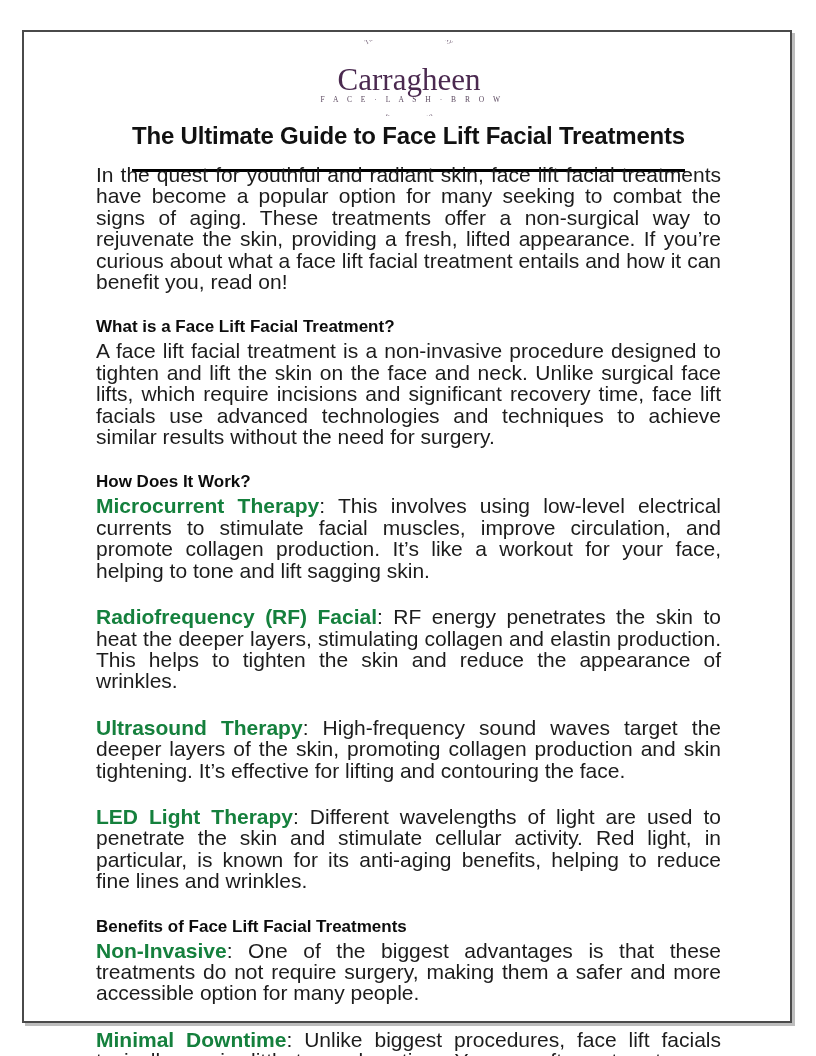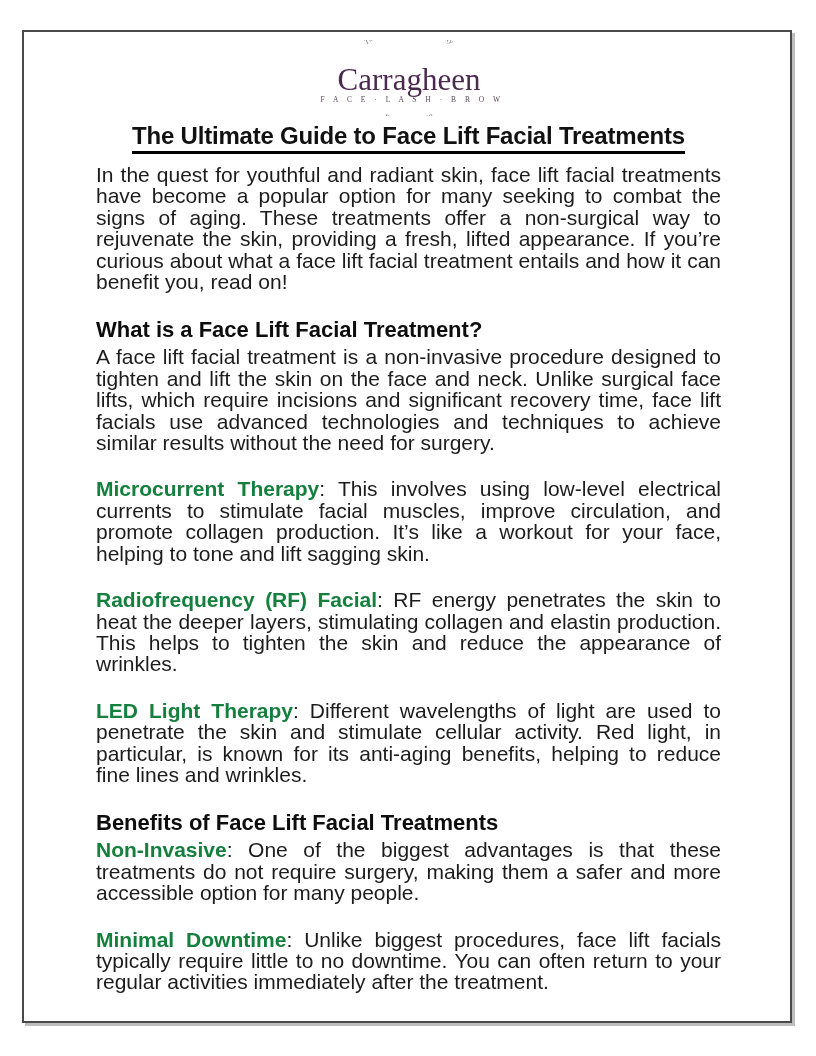--- a/index.html
+++ b/index.html
@@ -58,32 +58,32 @@
   h1 {
     margin: 6px 0 14px 0;
     text-align: center;
     font-size: 24px;
     font-weight: bold;
     color: #111111;
     letter-spacing: -0.2px;
   }
   h1 .title-underline {
     border-bottom: 3px solid #000000;
-    padding-bottom: 2px;
+    padding-bottom: 20px;
   }
   p.body-para {
     margin: 0 0 25px 0;
     font-size: 21px;
     line-height: 21.4px;
     color: #1c1c1c;
     text-align: justify;
   }
   h2.section-heading {
     margin: 0 0 3px 0;
-    font-size: 22px;
+    font-size: 17px;
     font-weight: bold;
     color: #0d0d0d;
   }
   p.body-para strong {
     color: #15803d;
   }
 </style>
 </head>
 <body>
 
@@ -109,22 +109,24 @@
       </svg>
     </div>
 
     <h1><span class="title-underline">The Ultimate Guide to Face Lift Facial Treatments</span></h1>
 
     <p class="body-para">In the quest for youthful and radiant skin, face lift facial treatments have become a popular option for many seeking to combat the signs of aging. These treatments offer a non-surgical way to rejuvenate the skin, providing a fresh, lifted appearance. If you’re curious about what a face lift facial treatment entails and how it can benefit you, read on!</p>
 
     <div id="sections">
         <h2 class="section-heading">What is a Face Lift Facial Treatment?</h2>
         <p class="body-para"><span>A face lift facial treatment is a non-invasive procedure designed to tighten and lift the skin on the face and neck. Unlike surgical face lifts, which require incisions and significant recovery time, face lift facials use advanced technologies and techniques to achieve similar results without the need for surgery.</span></p>
+        <h2 class="section-heading">How Does It Work?</h2>
         <p class="body-para"><strong>Microcurrent Therapy</strong><span>: This involves using low-level electrical currents to stimulate facial muscles, improve circulation, and promote collagen production. It’s like a workout for your face, helping to tone and lift sagging skin.</span></p>
         <p class="body-para"><strong>Radiofrequency (RF) Facial</strong><span>: RF energy penetrates the skin to heat the deeper layers, stimulating collagen and elastin production. This helps to tighten the skin and reduce the appearance of wrinkles.</span></p>
+        <p class="body-para"><strong>Ultrasound Therapy</strong><span>: High-frequency sound waves target the deeper layers of the skin, promoting collagen production and skin tightening. It’s effective for lifting and contouring the face.</span></p>
         <p class="body-para"><strong>LED Light Therapy</strong><span>: Different wavelengths of light are used to penetrate the skin and stimulate cellular activity. Red light, in particular, is known for its anti-aging benefits, helping to reduce fine lines and wrinkles.</span></p>
         <h2 class="section-heading">Benefits of Face Lift Facial Treatments</h2>
         <p class="body-para"><strong>Non-Invasive</strong><span>: One of the biggest advantages is that these treatments do not require surgery, making them a safer and more accessible option for many people.</span></p>
         <p class="body-para"><strong>Minimal Downtime</strong><span>: Unlike biggest procedures, face lift facials typically require little to no downtime. You can often return to your regular activities immediately after the treatment.</span></p>
       </div>
 
   </div>
 </div>
 
 </body></html>

